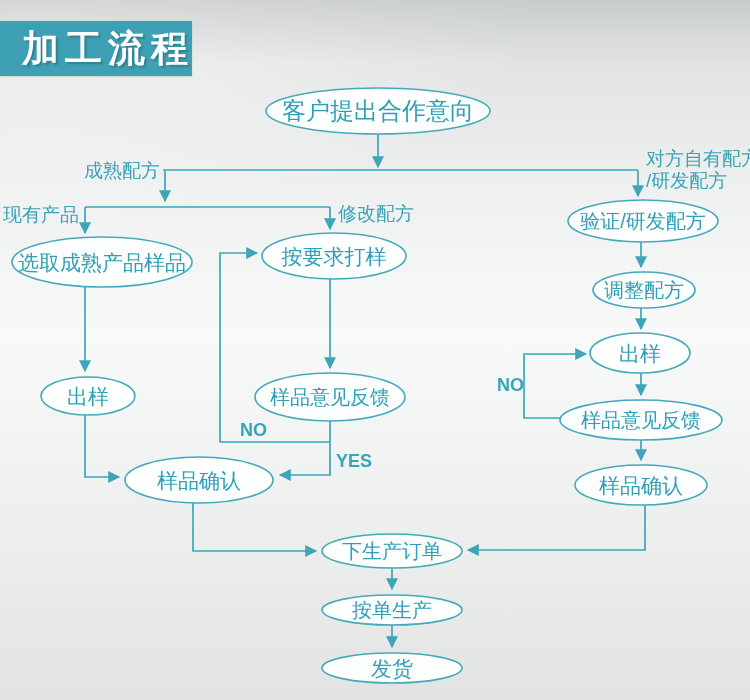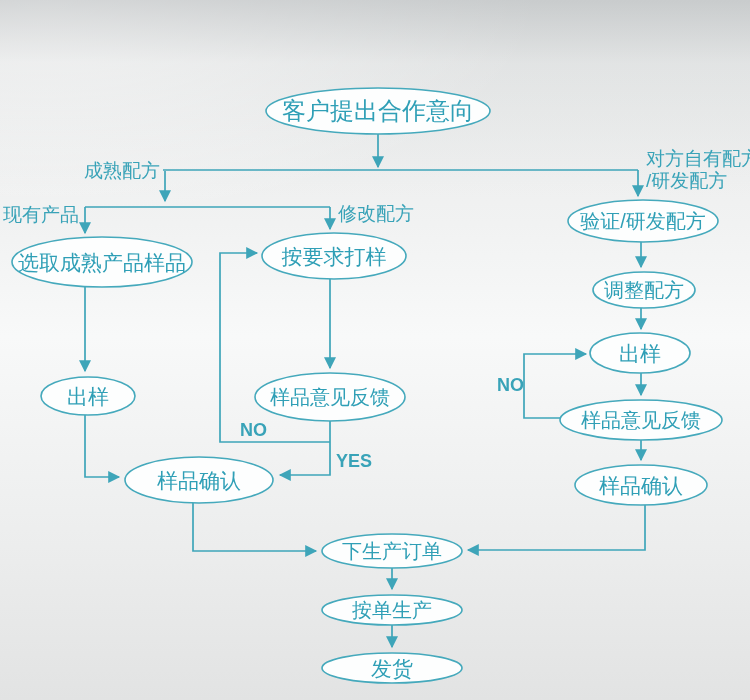--- a/index.html
+++ b/index.html
@@ -38,20 +38,23 @@
     fill:#39a3b8;font-size:19px;dominant-baseline:central;
     font-family:"Liberation Sans","DejaVu Sans",sans-serif;
   }
   .decision-label{fill:#39a3b8;font-size:18px;font-weight:bold;dominant-baseline:central;}
 </style>
 </head>
 <body>
 
 <div class="stage">
 
+  <div class="banner">
+    <span class="banner-title">加工流程</span>
+  </div>
 
   <svg width="750" height="700" viewBox="0 0 750 700">
     <defs>
       <marker id="arrow" viewBox="0 0 10 10" refX="9" refY="5" markerWidth="14" markerHeight="12" markerUnits="userSpaceOnUse" orient="auto-start-reverse">
         <path d="M0,0 L10,5 L0,10 z" fill="#3ea5b9"></path>
       </marker>
     </defs>
 
     <g>
       <path class="edge" d="M378,134 L378,167" marker-end="url(#arrow)"></path>

